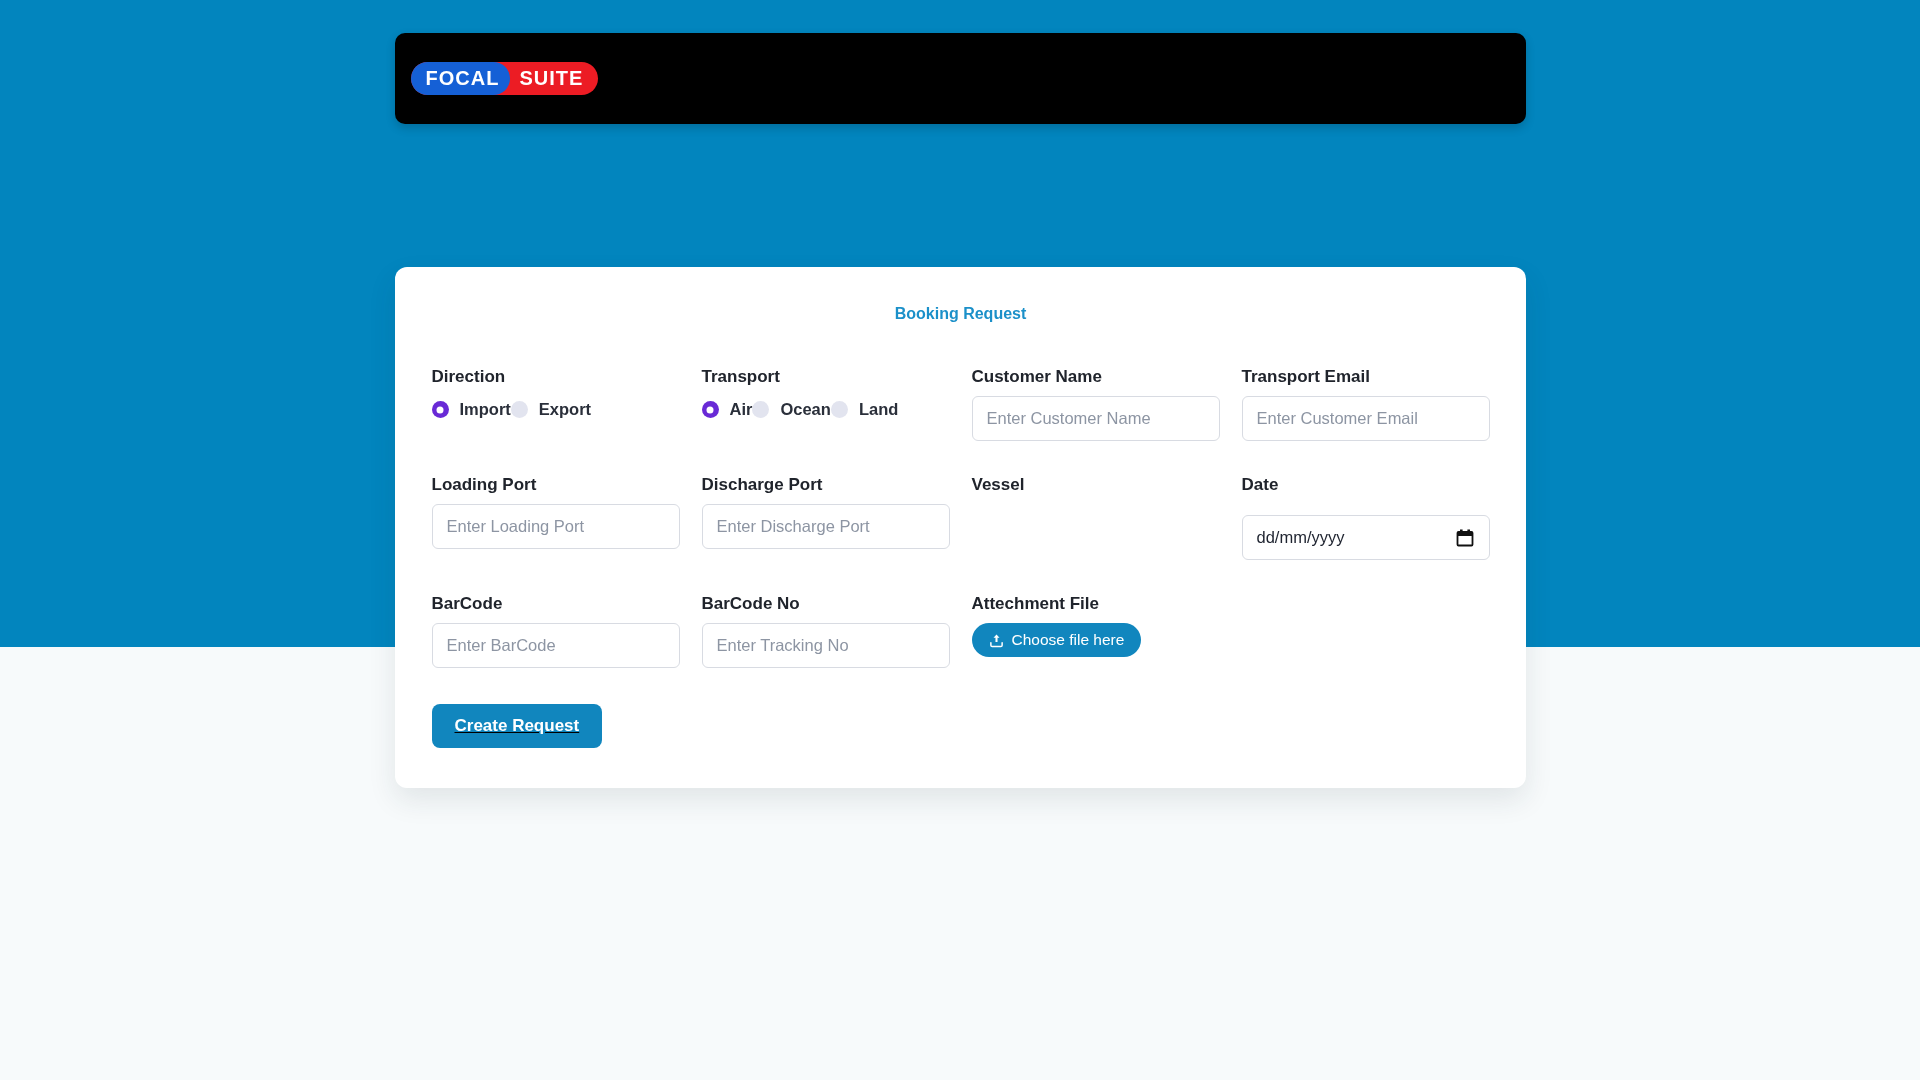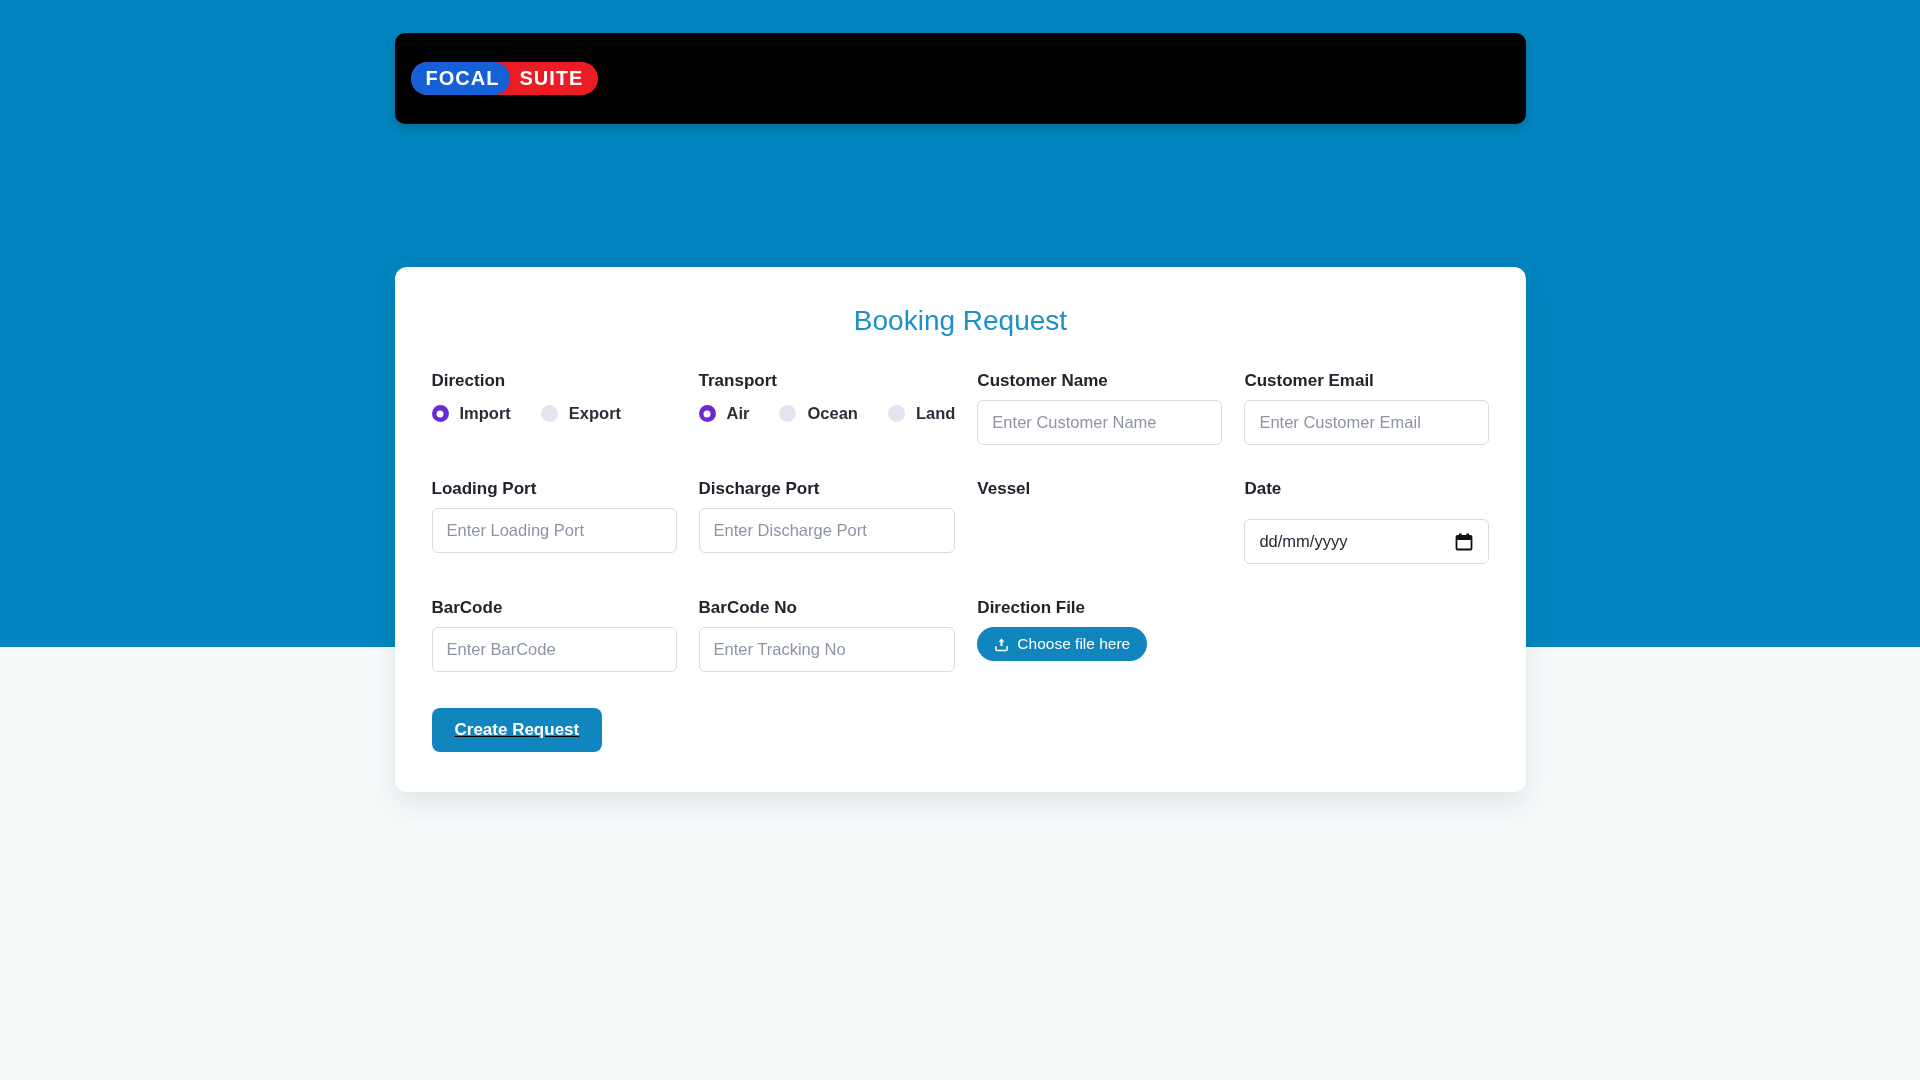--- a/index.html
+++ b/index.html
@@ -64,42 +64,42 @@
   .card{
     margin-top:143px;
     background:#ffffff;
     border-radius:12px;
     box-shadow:0 12px 28px rgba(30,45,60,0.10);
     padding:38px 36px 40px 37px;
   }
   .card-title{
     text-align:center;
     color:var(--title-blue);
-    font-size:28px;
-    font-weight:400;
-    margin-bottom:34px;
+    font-size:16px;
+    font-weight:700;
+    margin-bottom:44px;
   }
 
   .form-grid{
     display:grid;
     grid-template-columns:1fr 1fr 1fr 1fr;
     column-gap:22px;
     row-gap:34px;
   }
 
   .field-label{
     display:block;
     font-size:17px;
     font-weight:700;
     color:var(--label-color);
     margin-bottom:9px;
   }
 
   
-  .radio-row{display:flex;align-items:flex-end;gap:30px;margin-top:13px;}
+  .radio-row{display:flex;align-items:flex-end;margin-top:13px;}
   .radio-option{display:inline-flex;align-items:center;gap:11px;cursor:pointer;}
   .radio-dot{
     width:17px;height:17px;border-radius:50%;
     background:var(--radio-unselected);
     position:relative;flex:none;
   }
   .radio-option.checked .radio-dot{background:var(--radio-selected);}
   .radio-option.checked .radio-dot::after{
     content:"";position:absolute;left:50%;top:50%;
     width:7px;height:7px;border-radius:50%;background:#ffffff;
@@ -206,21 +206,21 @@
           </label>
         </div>
       </div>
 
       <div>
         <label class="field-label">Customer Name</label>
         <input class="text-input" type="text" placeholder="Enter Customer Name" style="">
       </div>
 
       <div>
-        <label class="field-label">Customer Email</label>
+        <label class="field-label">Transport Email</label>
         <input class="text-input" type="text" placeholder="Enter Customer Email" style="">
       </div>
 
       <div>
         <label class="field-label">Loading Port</label>
         <input class="text-input" type="text" placeholder="Enter Loading Port" style="">
       </div>
 
       <div>
         <label class="field-label">Discharge Port</label>
@@ -248,21 +248,21 @@
         <label class="field-label">BarCode</label>
         <input class="text-input" type="text" placeholder="Enter BarCode" style="">
       </div>
 
       <div>
         <label class="field-label">BarCode No</label>
         <input class="text-input" type="text" placeholder="Enter Tracking No" style="">
       </div>
 
       <div>
-        <label class="field-label">Direction File</label>
+        <label class="field-label">Attechment File</label>
         <button class="upload-btn" type="button">
           <svg class="upload-icon" viewBox="0 0 16 16">
             <path d="M8 1.5 L11.2 5 H9.1 V9.5 H6.9 V5 H4.8 Z" fill="#ffffff"></path>
             <path d="M2 10.5 V13 a1.4 1.4 0 0 0 1.4 1.4 h9.2 A1.4 1.4 0 0 0 14 13 V10.5" fill="none" stroke="#ffffff" stroke-width="1.6" stroke-linecap="round"></path>
           </svg>
           <span>Choose file here</span>
         </button>
       </div>
 
       <div></div>

